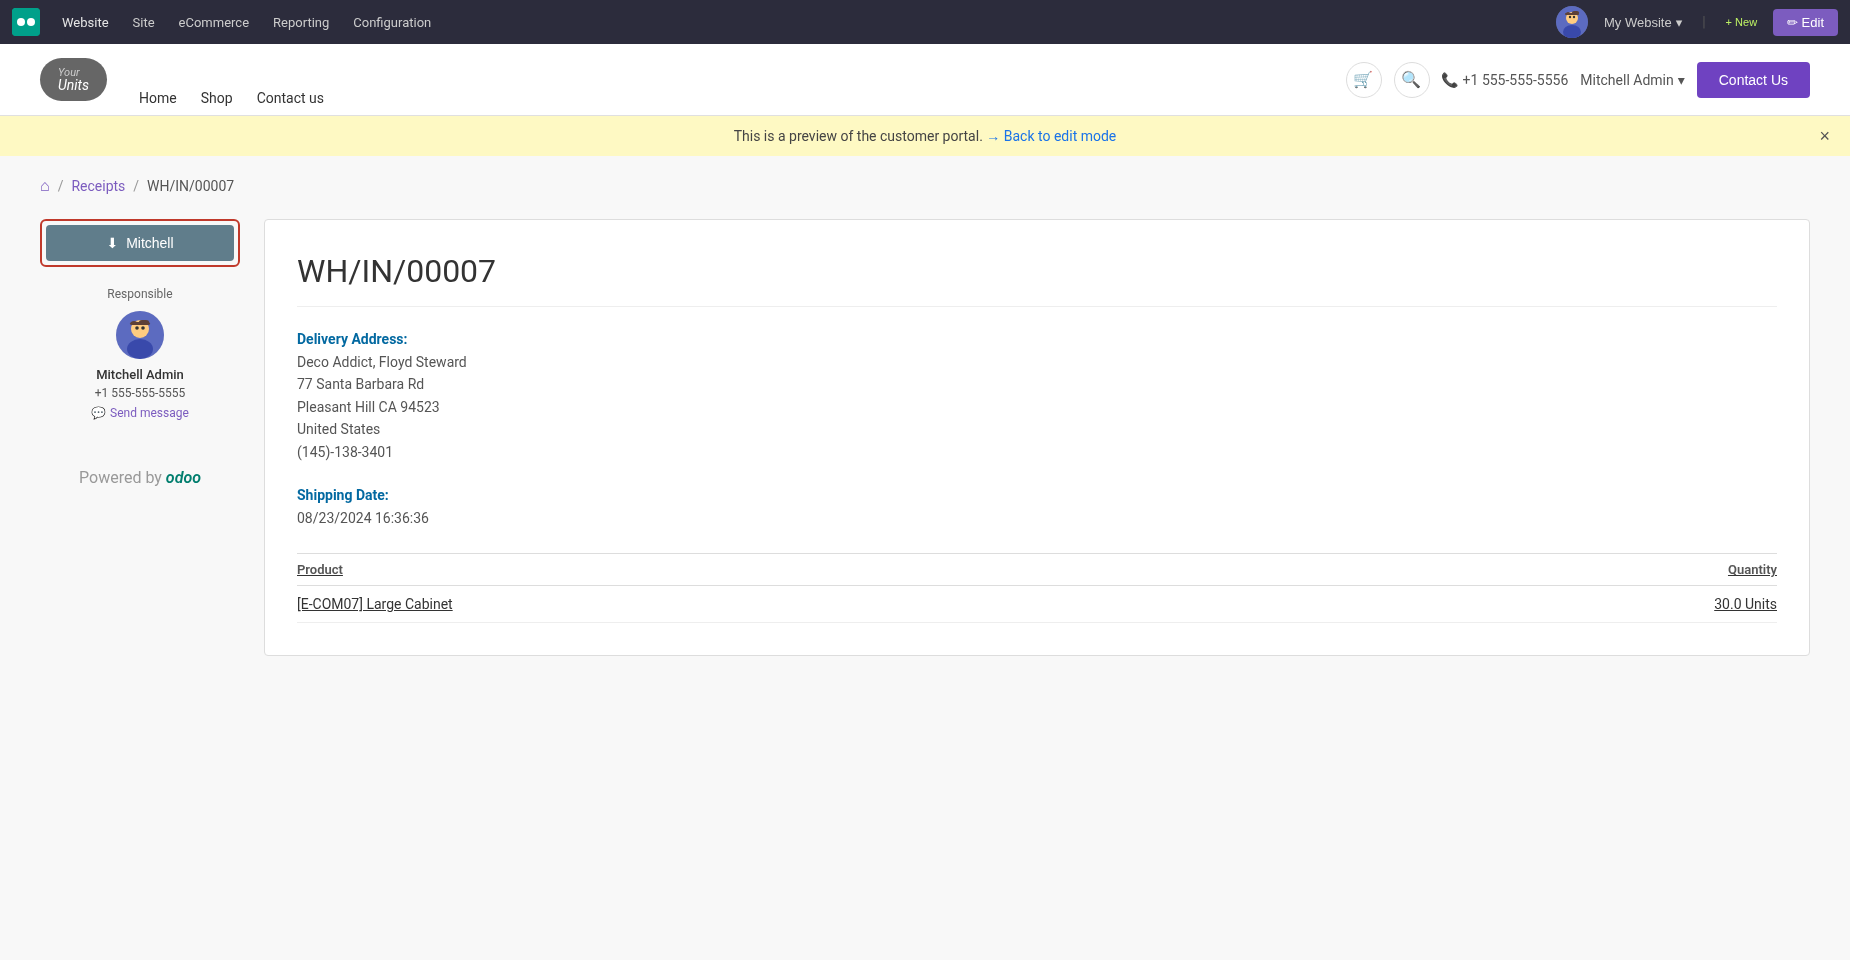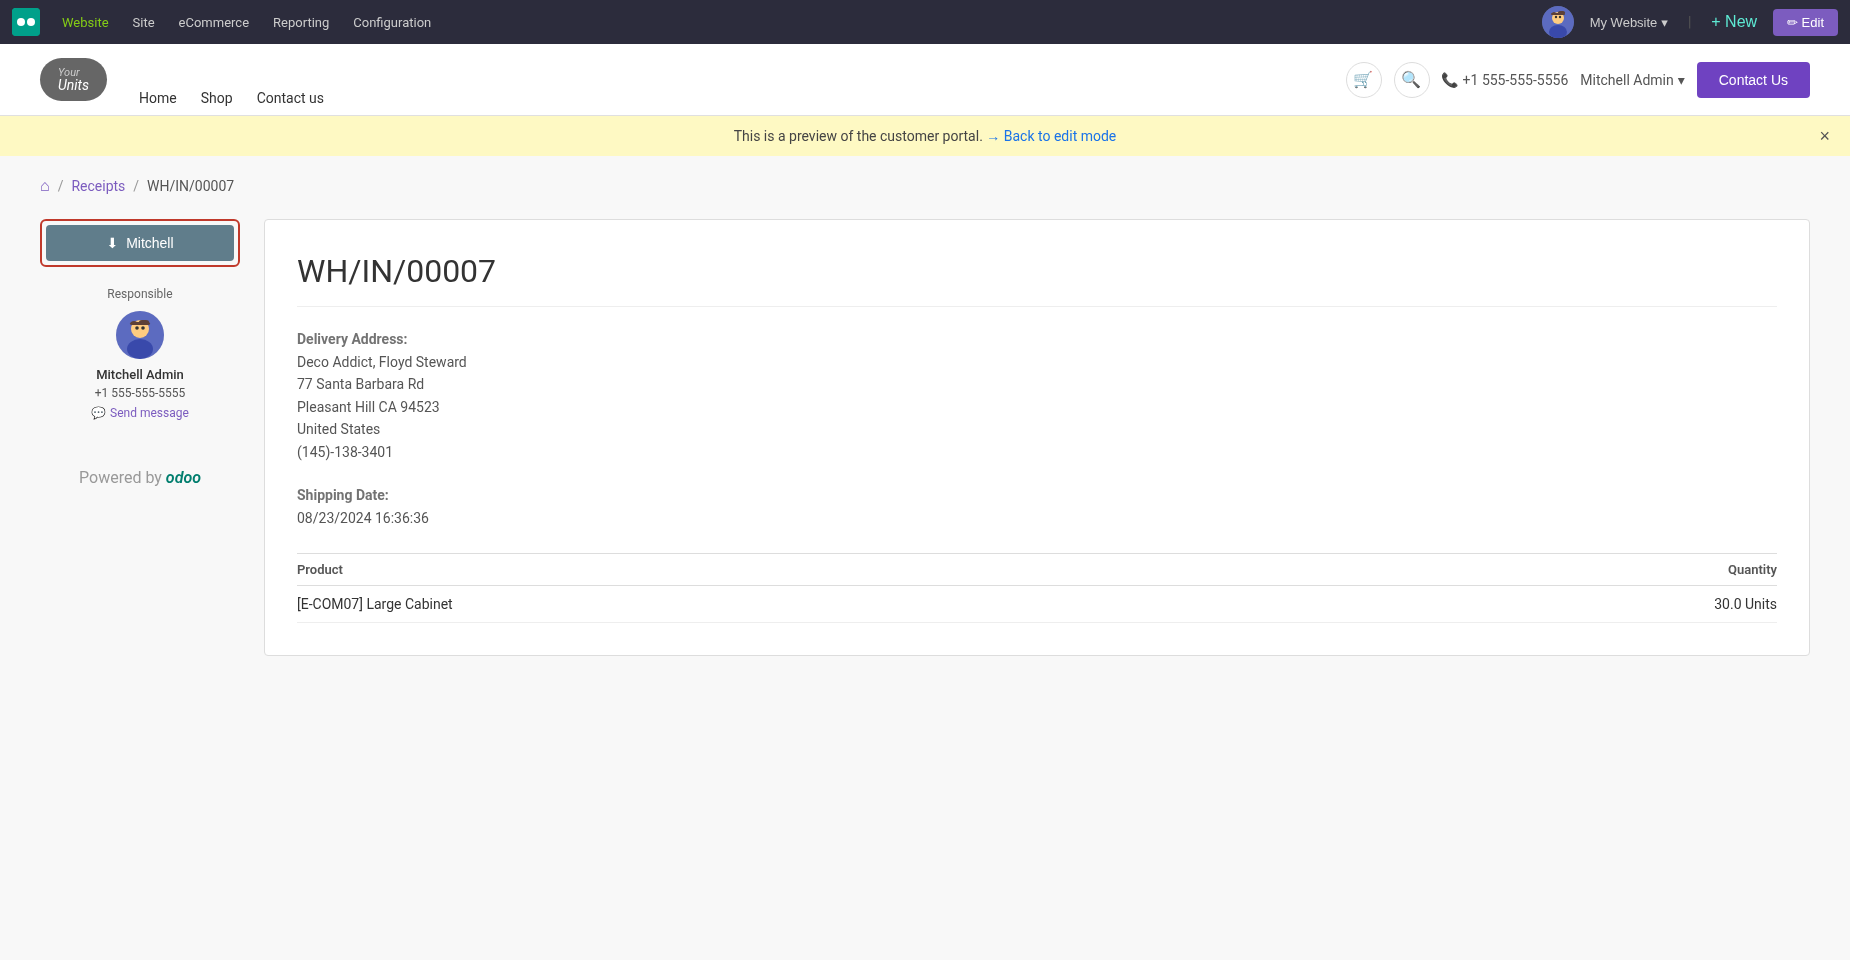--- a/index.html
+++ b/index.html
@@ -29,21 +29,21 @@
     .admin-nav-item {
       color: #ccc;
       padding: 0 12px;
       height: 44px;
       display: flex;
       align-items: center;
       font-size: 13px;
       cursor: pointer;
       position: relative;
     }
-    .admin-nav-item.active { color: #84cc16; }
+    .admin-nav-item.active { color: #e5e5e5; }
 
     .admin-bar-logo {
       display: flex;
       align-items: center;
       margin-right: 8px;
     }
     .odoo-logo-icon {
       width: 28px;
       height: 28px;
       border-radius: 4px;
@@ -77,23 +77,23 @@
       padding: 4px 8px;
       font-size: 13px;
       display: flex;
       align-items: center;
       gap: 4px;
     }
     .admin-bar-separator { color: #555; margin: 0 4px; }
     .new-btn {
       background: none;
       border: none;
-      color: #5eead4;
-      cursor: pointer;
-      font-size: 16px;
+      color: #bef264;
+      cursor: pointer;
+      font-size: 11px;
       padding: 4px 8px;
       display: flex;
       align-items: flex-end;
       gap: 4px;
     }
     .edit-btn {
       background: #7c5cbf;
       border: none;
       color: white;
       cursor: pointer;
@@ -343,36 +343,37 @@
       color: #333;
       margin-bottom: 24px;
       padding-bottom: 16px;
       border-bottom: 1px solid #eee;
     }
     .doc-section {
       margin-bottom: 24px;
     }
     .doc-field-label {
       font-weight: 700;
-      color: #737373;
+      color: #0369a1;
       font-size: 14px;
       margin-bottom: 4px;
     }
     .doc-field-value {
       color: #555;
       font-size: 14px;
       line-height: 1.6;
     }
 
     
     .product-table {
       width: 100%;
       border-collapse: collapse;
       margin-top: 16px;
       border-top: 1px solid #ddd;
+      text-decoration: underline;
     }
     .product-table th {
       text-align: left;
       font-size: 13px;
       font-weight: 600;
       color: #555;
       padding: 8px 0;
       border-bottom: 1px solid #ddd;
     }
     .product-table th:last-child { text-align: right; }

